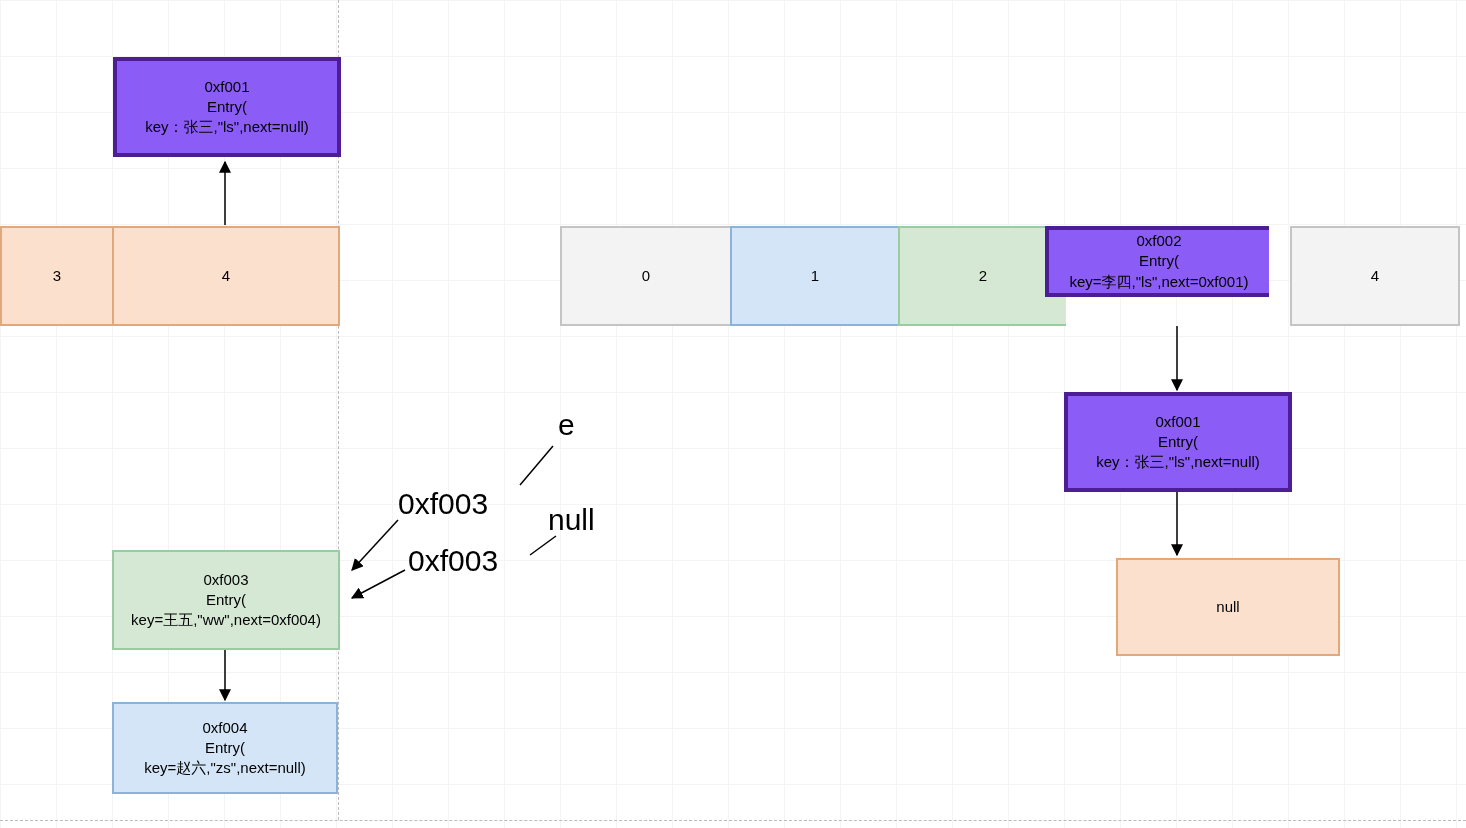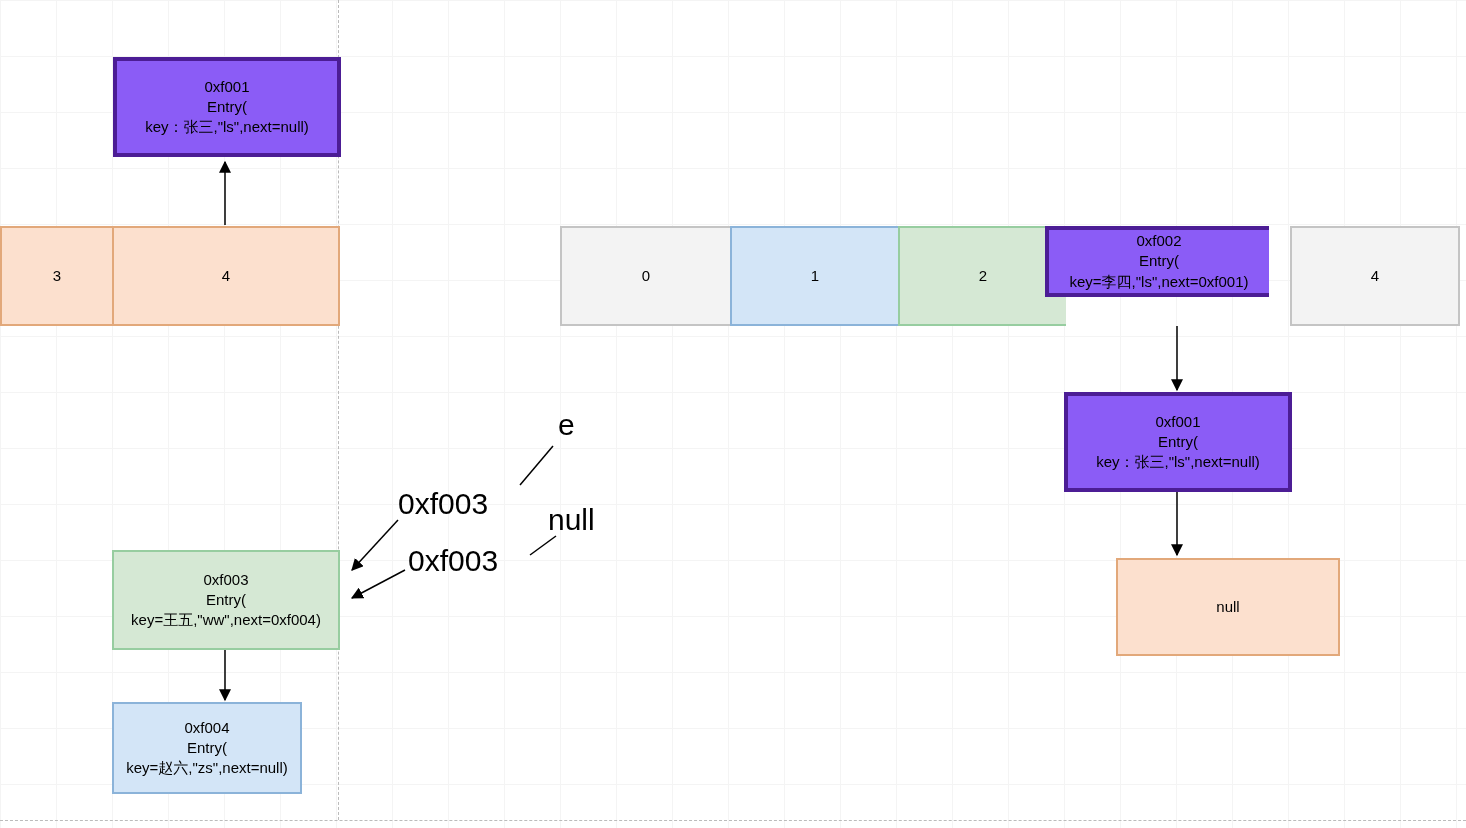--- a/index.html
+++ b/index.html
@@ -102,21 +102,21 @@
 <div class="node peach" style="left:112px; top:226px; width:228px; height:100px;">
   <span>4</span>
 </div>
 
 <div class="node green" style="left:112px; top:550px; width:228px; height:100px;">
   <span>0xf003</span>
   <span>Entry(</span>
   <span>key=王五,"ww",next=0xf004)</span>
 </div>
 
-<div class="node blue" style="left:112px; top:702px; width:190px; height:92px;">
+<div class="node blue" style="left:112px; top:702px; width:226px; height:92px;">
   <span>0xf004</span>
   <span>Entry(</span>
   <span>key=赵六,"zs",next=null)</span>
 </div>
 
 <div class="floating" style="left:558px; top:408px;">
   <span>e</span>
 </div>
 <div class="floating" style="left:398px; top:487px;">
   <span>0xf003</span>

